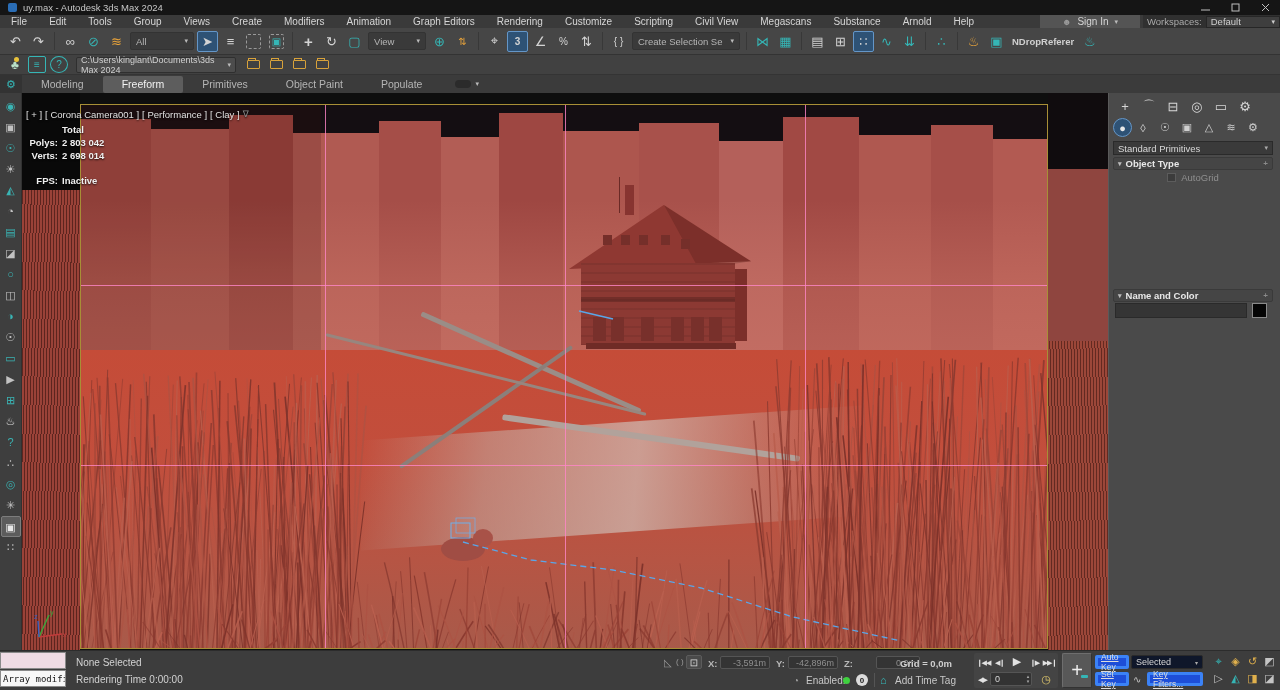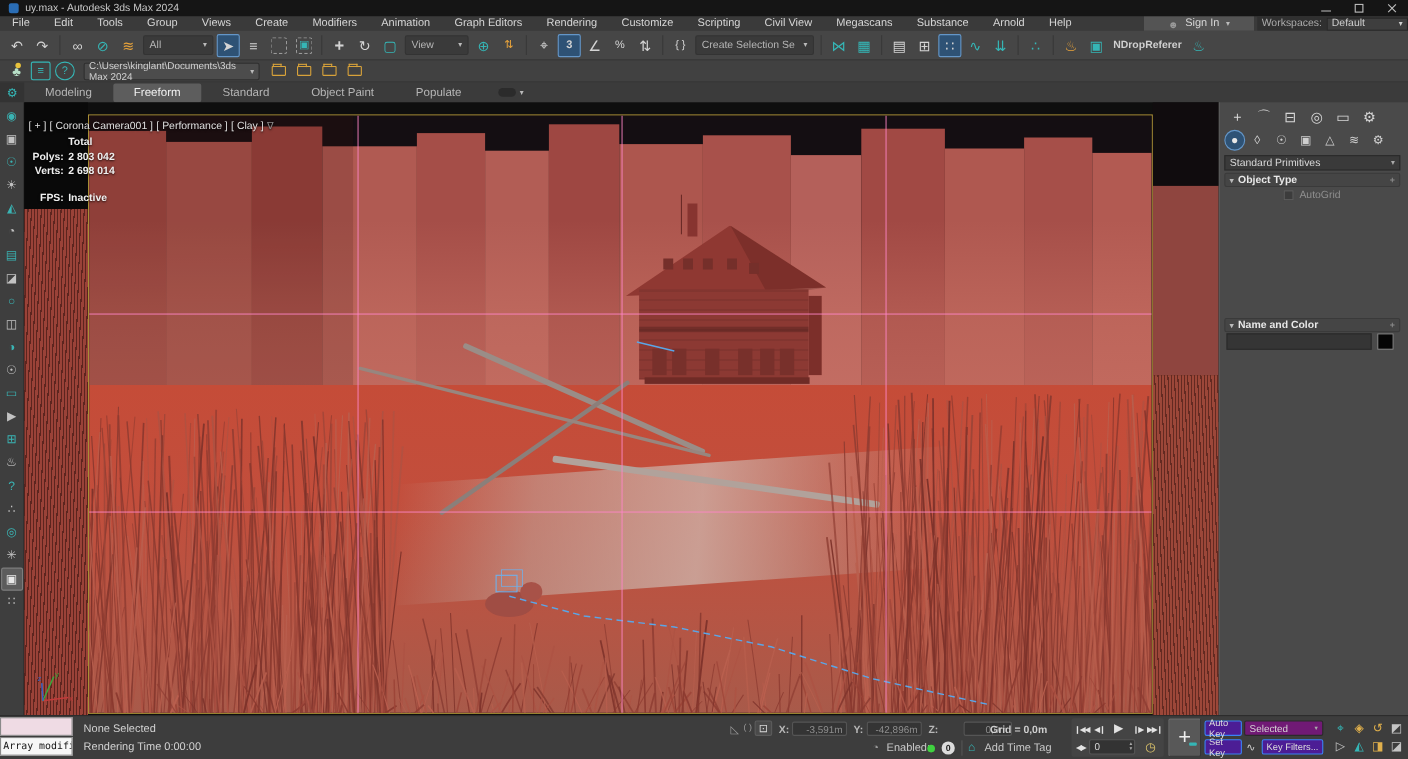--- a/index.html
+++ b/index.html
@@ -147,22 +147,22 @@
   .gdot{position:absolute;left:843px;top:26px;width:7px;height:7px;border-radius:50%;background:#3fd13f;}
   .zerodisc{position:absolute;left:856px;top:23px;width:12px;height:12px;border-radius:50%;background:#dcdcdc;color:#222;font-size:8px;font-weight:bold;display:flex;align-items:center;justify-content:center;}
   .sb-sep{position:absolute;width:1px;height:14px;background:#555;}
   .playback{position:absolute;left:974px;top:2px;width:84px;height:35px;background:#444;border-radius:2px;}
   .pb-btn{position:absolute;height:15px;color:#e2e2e2;font-size:7px;display:flex;align-items:center;justify-content:center;letter-spacing:-1px;}
   .framefield{position:absolute;left:16px;top:19px;width:42px;height:14px;background:#333;border:1px solid #555;border-radius:2px;color:#d8d8d8;font-size:9px;padding:1px 10px 0 4px;}
   .spin{position:absolute;left:50px;top:19px;width:8px;height:14px;display:flex;flex-direction:column;align-items:center;justify-content:center;color:#aaa;font-size:5px;line-height:5px;}
   .timecfg{position:absolute;left:64px;top:19px;width:16px;height:14px;color:#d8c06a;font-size:11px;display:flex;align-items:center;justify-content:center;}
   .bigplus{position:absolute;left:1062px;top:2px;width:30px;height:35px;background:#585858;border:1px solid #6e6e6e;border-bottom-color:#333;border-right-color:#333;border-radius:2px;color:#ededed;font-size:20px;display:flex;align-items:center;justify-content:center;}
   .bigplus .keyacc{position:absolute;margin-left:14px;margin-top:12px;width:7px;height:3px;background:#35b6b6;border-radius:1px;}
-  .sb-btn{position:absolute;height:14px;background:#4c1d95;border:1px solid #3b82f6;border-radius:2px;color:#dcdcdc;font-size:8.5px;display:flex;align-items:center;justify-content:center;padding:0 3px;}
-  .sel-drop{position:absolute;left:1131px;top:4px;width:72px;height:14px;background:#701a75;border:1px solid #2a2a2a;border-radius:2px;color:#d5d5d5;font-size:9px;display:flex;align-items:center;padding:0 4px;}
+  .sb-btn{position:absolute;height:14px;background:#1d4ed8;border:3px solid #3b82f6;border-radius:2px;color:#dcdcdc;font-size:8.5px;display:flex;align-items:center;justify-content:center;padding:0 3px;text-decoration:underline;}
+  .sel-drop{position:absolute;left:1131px;top:4px;width:72px;height:14px;background:#0f172a;border:1px solid #2a2a2a;border-radius:2px;color:#d5d5d5;font-size:9px;display:flex;align-items:center;padding:0 4px;}
   .sel-drop .arr{margin-left:auto;font-size:6px;color:#aaa;}
   .navgrid{position:absolute;left:1210px;top:2px;width:70px;height:36px;display:grid;grid-template-columns:repeat(4,17px);grid-auto-rows:17px;}
   .nav-ico{display:flex;align-items:center;justify-content:center;font-size:11px;color:#c4c4c4;}
   .nav-ico:nth-child(1),.nav-ico:nth-child(6){color:#35b6b6;}
   .nav-ico:nth-child(2),.nav-ico:nth-child(3){color:#e0b04c;}
   .nav-ico:nth-child(7){color:#e0b04c;}
 </style>
 </head>
 <body>
 
@@ -278,21 +278,21 @@
     <span class="folder"></span>
     <span class="folder"></span>
   </div>
 
   <div class="ribbon">
     <span class="ribbon-launch">⚙</span>
     <div style="display:flex">
 
     <span class="ribbon-tab">Modeling</span>
         <span class="ribbon-tab active">Freeform</span>
-        <span class="ribbon-tab">Standard</span>
+        <span class="ribbon-tab">Primitives</span>
         <span class="ribbon-tab">Object Paint</span>
         <span class="ribbon-tab">Populate</span>
       </div>
     <span class="ribbon-overflow">
       <span class="ribbon-pill"></span>
       <span class="arr">▾</span>
     </span>
   </div>
 
   <div class="left-toolbar">

